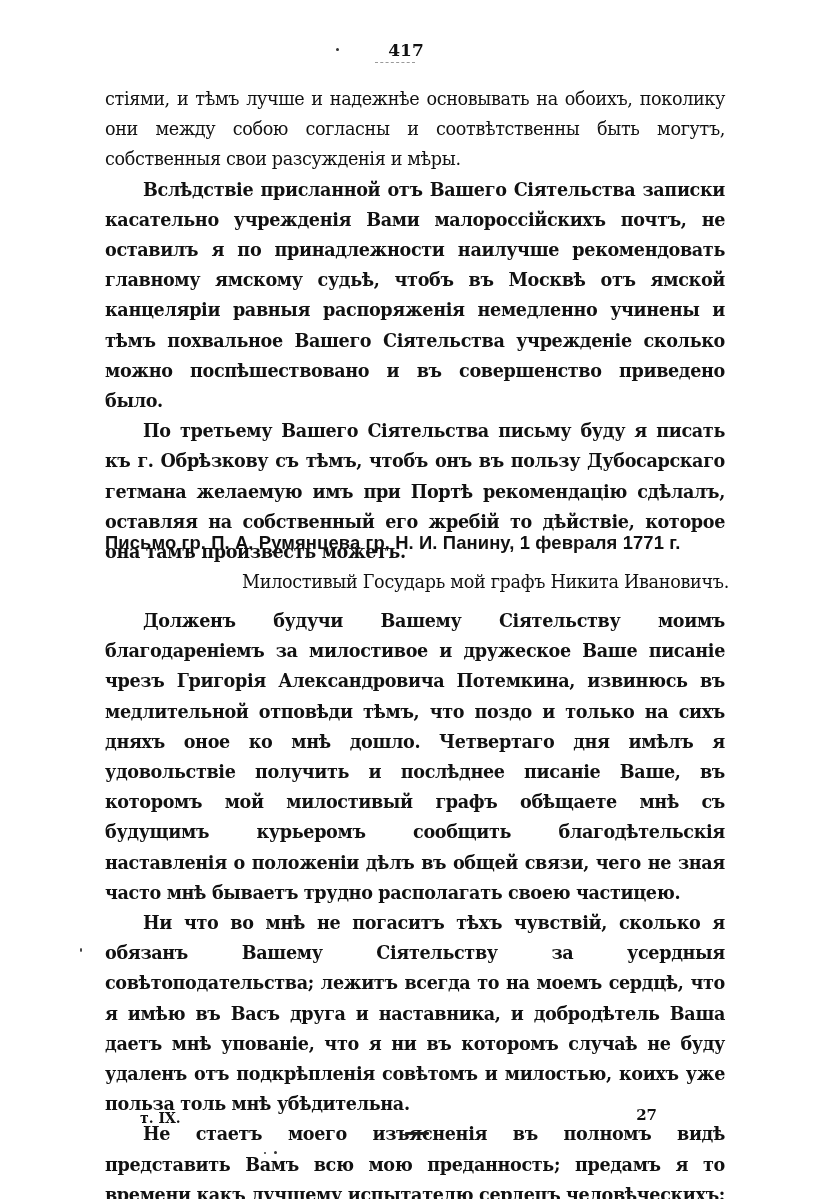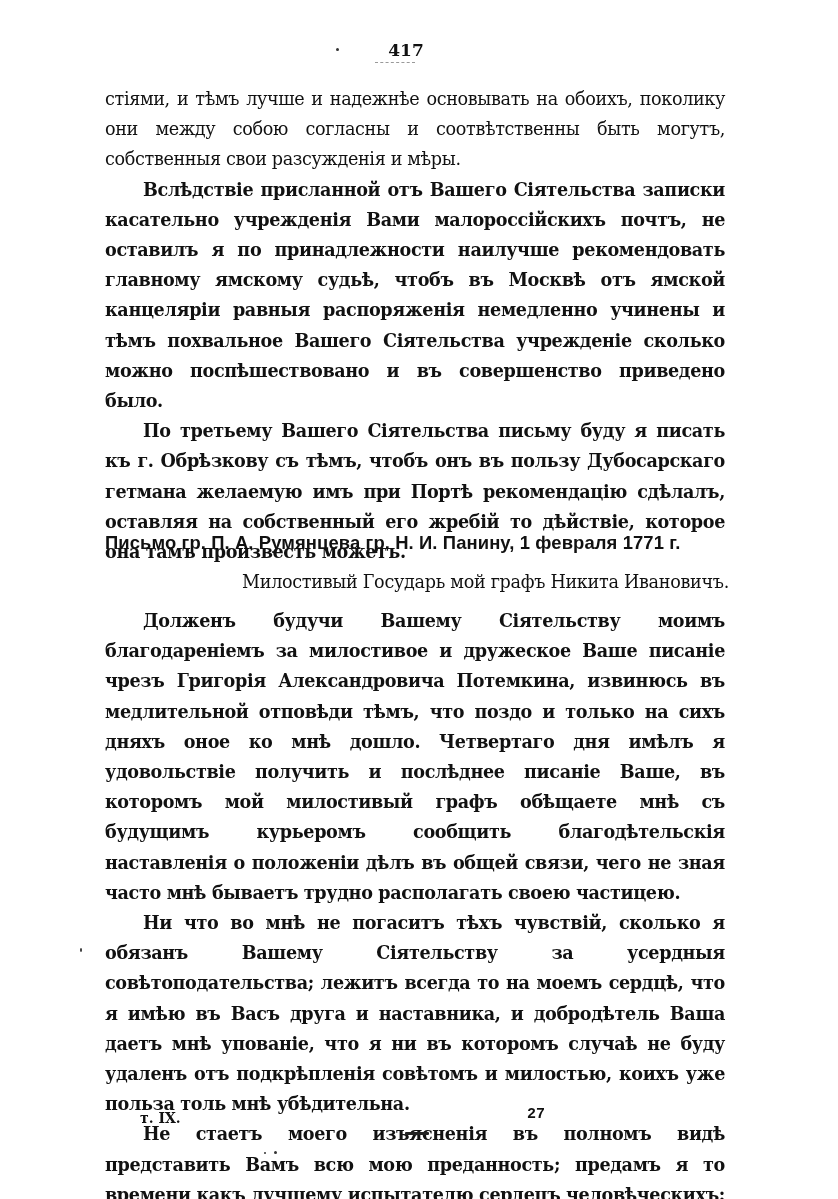--- a/index.html
+++ b/index.html
@@ -83,22 +83,21 @@
       font-size: 14px;
       font-weight: bold;
     }
     .footer-signature {
       position: absolute;
       top: 1106px;
       left: 527px;
       font-size: 15px;
       font-weight: bold;
       width: 130px;
-      text-align: left;
-      font-family: Liberation Mono, monospace;
+      text-align: right;
     }
     .ornament {
       position: absolute;
       top: 1132px;
       left: 405px;
       width: 24px;
       height: 3px;
       background: #222;
       border-radius: 1px;
     }

